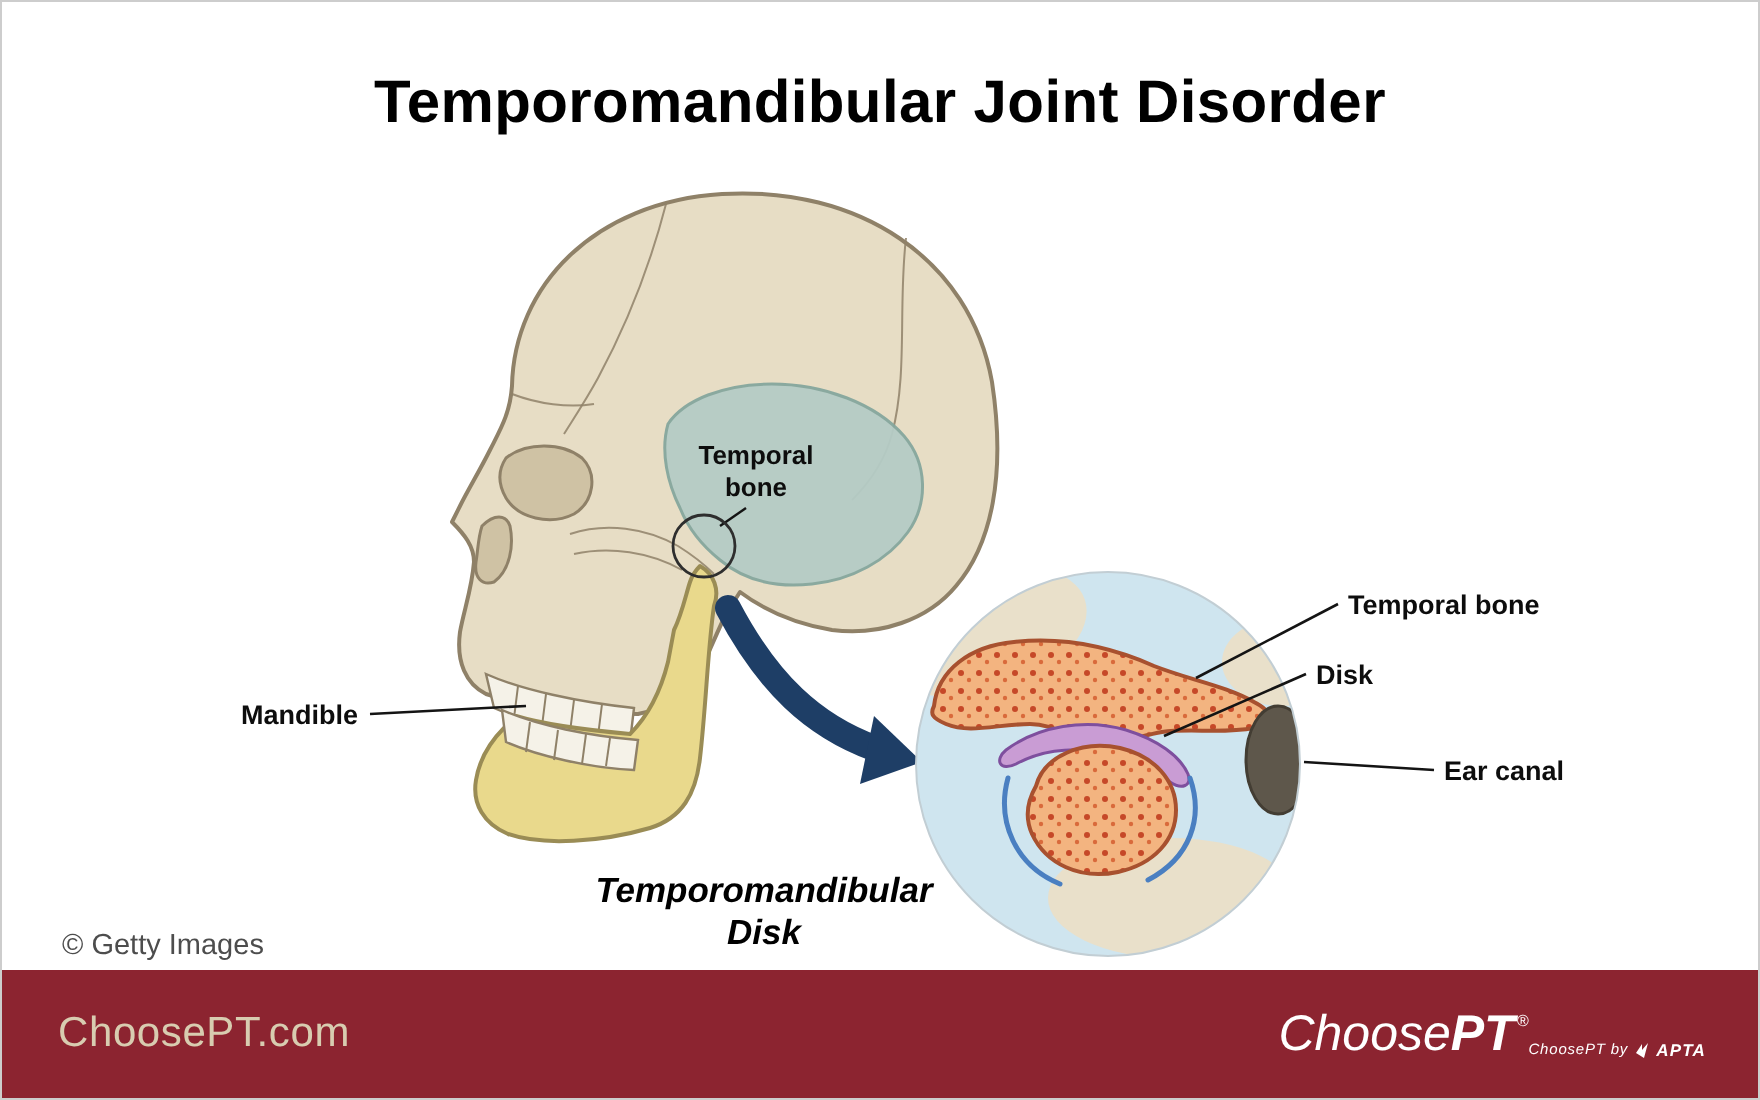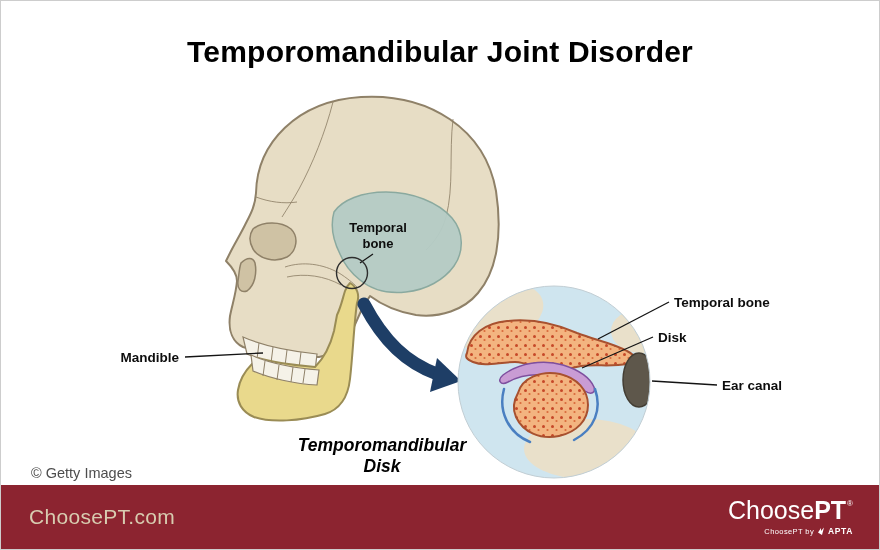--- a/index.html
+++ b/index.html
@@ -39,21 +39,21 @@
   .leader     { stroke:var(--leader,#141414); stroke-width:1.3; }
 
   .caption { position:absolute; left:283px; top:434px; width:196px; text-align:center;
              font-size:17.5px; font-weight:700; line-height:21px; color:#000;font-style:italic; }
   .credit  { position:absolute; left:30px; top:464px; font-size:14.5px; color:var(--credit,#4d4d4d); }
 
   .footer { position:absolute; left:0; bottom:0; width:100%; height:64px;
             background:var(--footer-bg,#8c2430); display:flex; align-items:center;
             justify-content:space-between; padding:0 26px 0 28px; }
   .site   { font-size:21px; color:var(--footer-text,#d8ccb0); letter-spacing:.3px; }
-  .brand  { display:flex; flex-direction:column; align-items:flex-end; color:#fff; line-height:1; }
+  .brand  { display:flex; flex-direction:row; align-items:flex-end; color:#fff; line-height:1;font-style:italic; }
   .brand-row    { font-size:25px; display:flex; align-items:flex-start; }
   .brand-choose { font-weight:400; }
   .brand-pt     { font-weight:700; }
   .brand-reg    { font-size:8px; margin-top:2px; margin-left:1px; }
   .provided { margin-top:4px; font-size:7.5px; display:flex; align-items:center; gap:3px; letter-spacing:.4px; }
   .provided .apta { font-weight:700; font-size:8.5px; letter-spacing:.6px; }
 </style>
 </head>
 <body>
 

